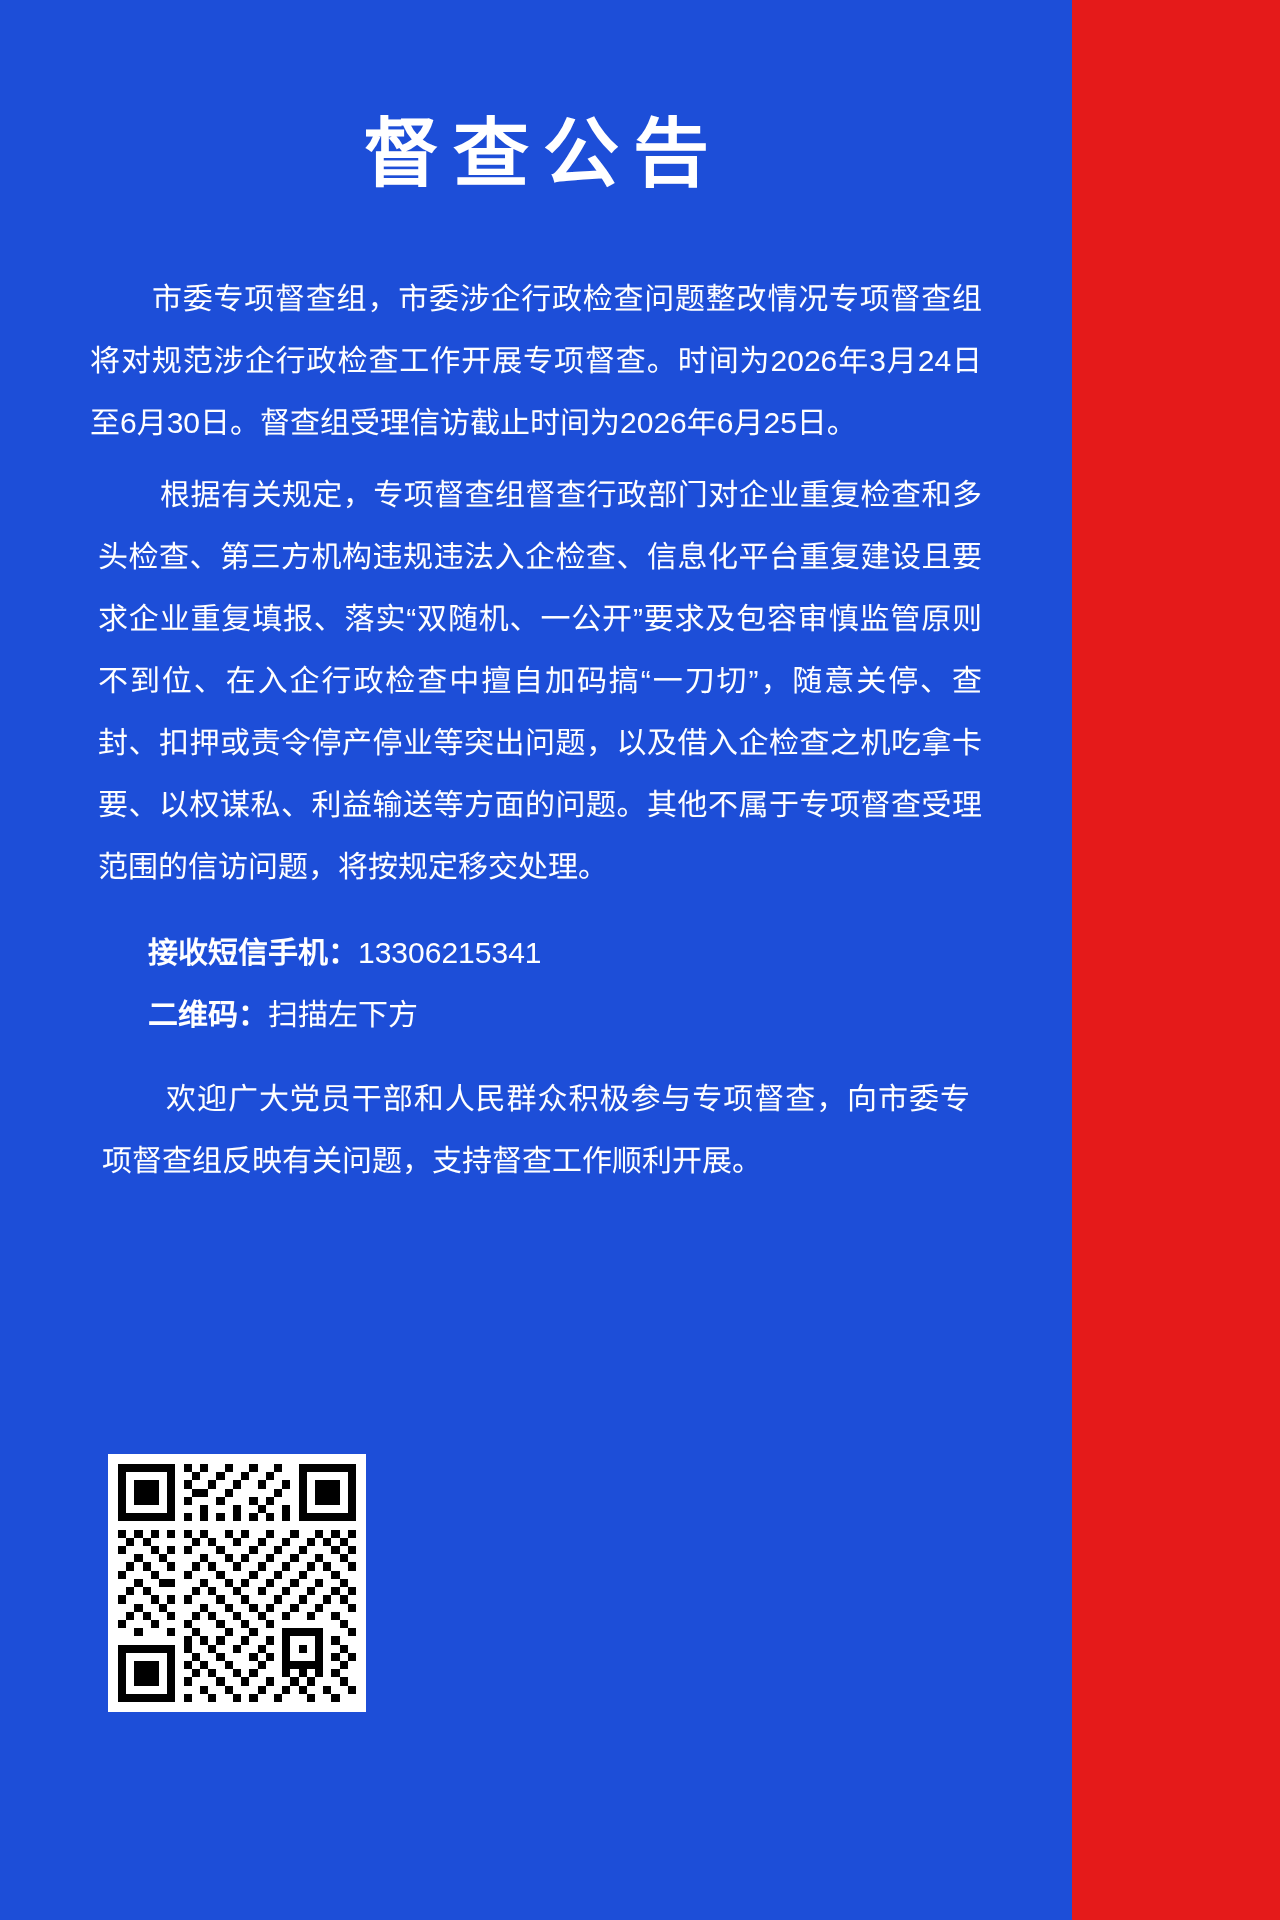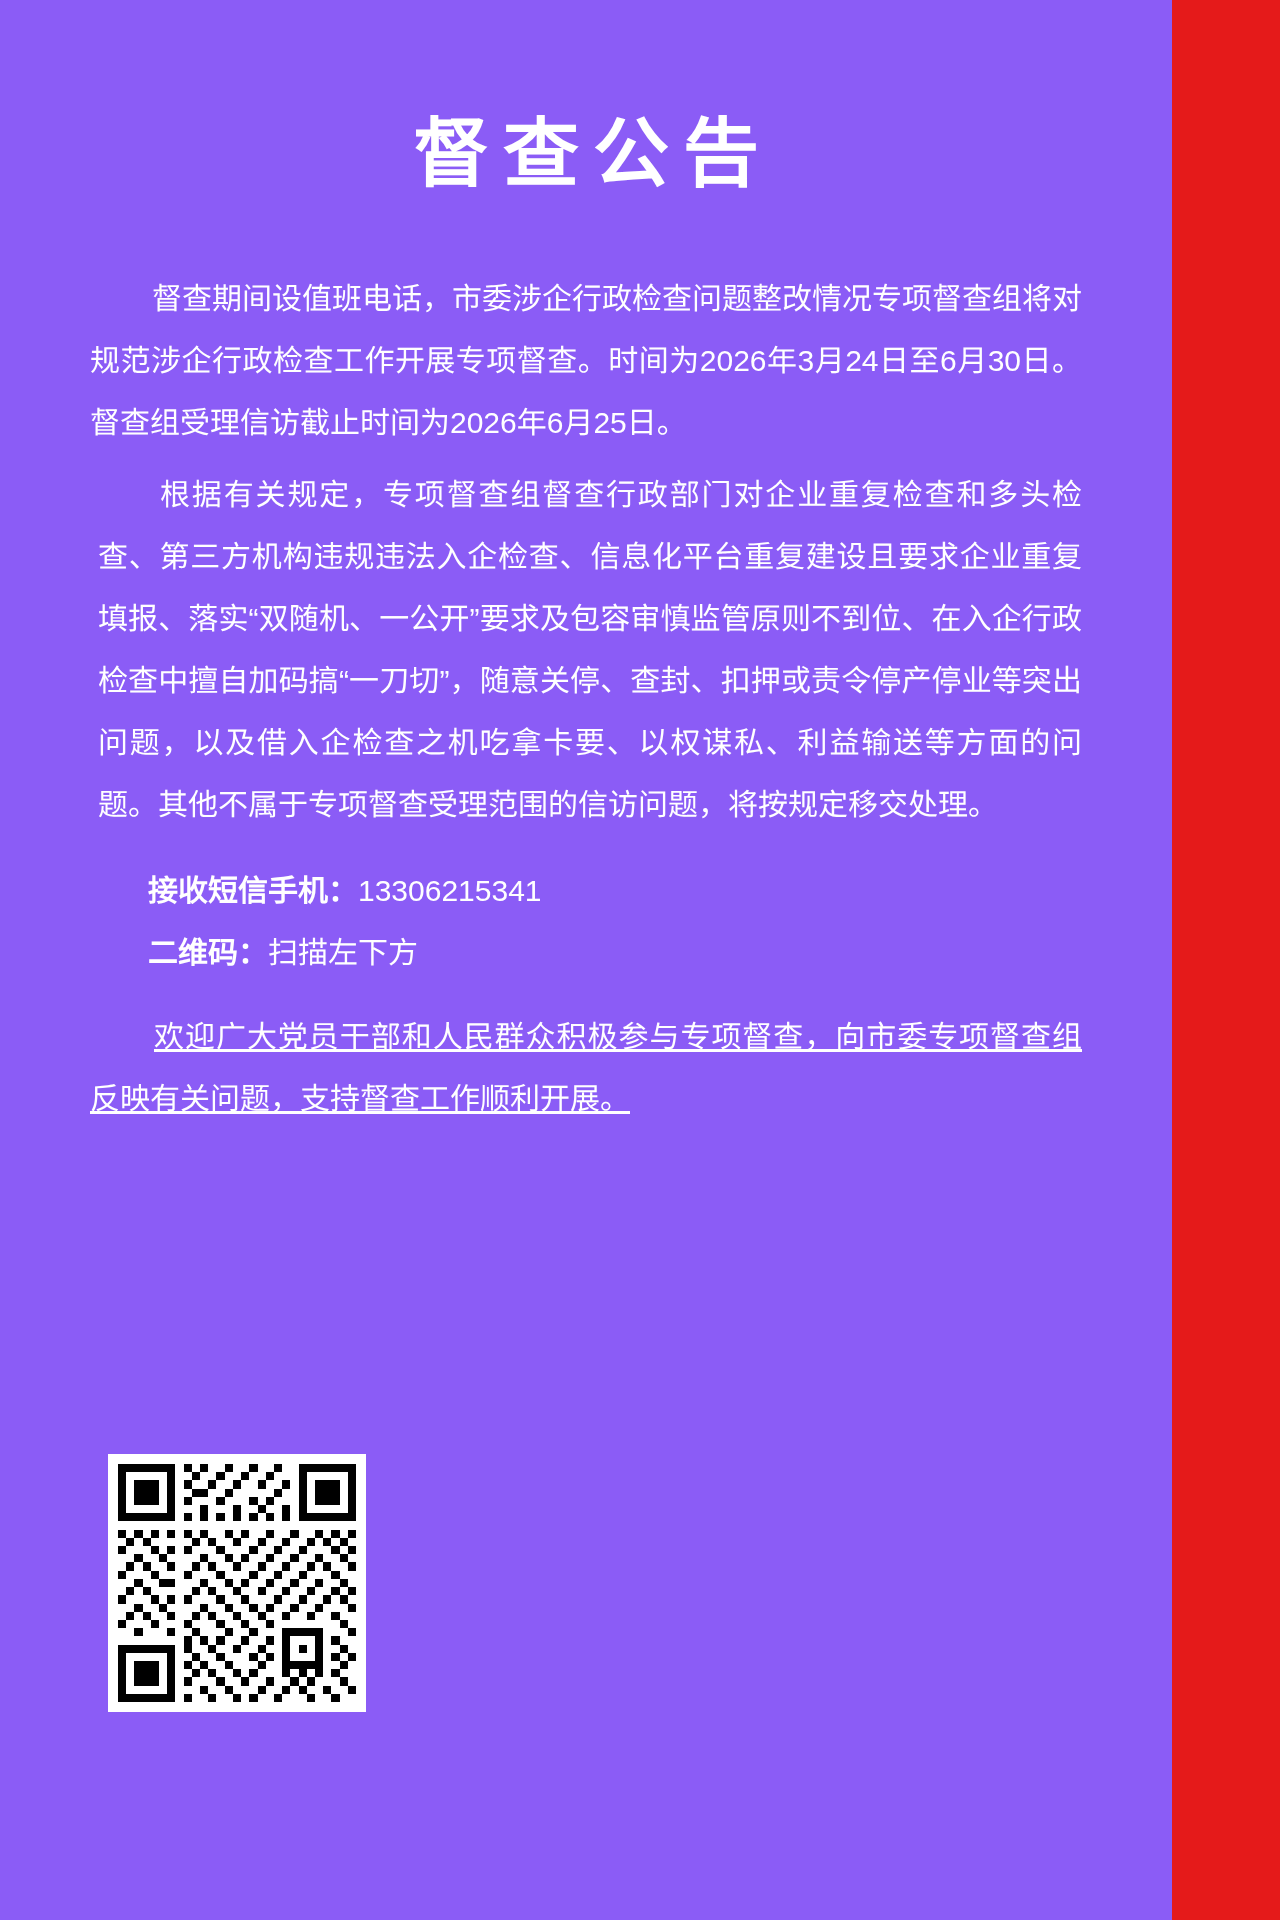--- a/index.html
+++ b/index.html
@@ -8,23 +8,23 @@
   }
   body {
     width: 1280px;
     height: 1920px;
     background: #e51a1a;
     font-family: "Liberation Sans", sans-serif;
     overflow: hidden;
   }
   .poster {
     position: relative;
-    width: 1172px;
+    width: 1072px;
     height: 1920px;
-    background: #8b5cf6;
+    background: #1d4ed8;
     box-sizing: border-box;
     padding: 0 90px;
   }
   .title {
     text-align: center;
     color: #ffffff;
     font-family: "DejaVu Serif", serif;
     font-weight: bold;
     font-size: 76px;
     letter-spacing: 14px;
@@ -96,35 +96,35 @@
   }
 </style>
 </head>
 <body>
 
 <div class="poster">
 
   <div class="title">督查公告</div>
 
   <div class="body-text">
-    <p class="para">督查期间设值班电话，市委涉企行政检查问题整改情况专项督查组将对规范涉企行政检查工作开展专项督查。时间为2026年3月24日至6月30日。督查组受理信访截止时间为2026年6月25日。</p>
+    <p class="para">市委专项督查组，市委涉企行政检查问题整改情况专项督查组将对规范涉企行政检查工作开展专项督查。时间为2026年3月24日至6月30日。督查组受理信访截止时间为2026年6月25日。</p>
     <p class="para second">根据有关规定，专项督查组督查行政部门对企业重复检查和多头检查、第三方机构违规违法入企检查、信息化平台重复建设且要求企业重复填报、落实“双随机、一公开”要求及包容审慎监管原则不到位、在入企行政检查中擅自加码搞“一刀切”，随意关停、查封、扣押或责令停产停业等突出问题，以及借入企检查之机吃拿卡要、以权谋私、利益输送等方面的问题。其他不属于专项督查受理范围的信访问题，将按规定移交处理。</p>
   </div>
 
   <div class="contact-list">
     <div class="contact-row">
       <span class="label">接收短信手机：</span><span class="value">13306215341</span>
     </div>
     <div class="contact-row">
       <span class="label">二维码：</span><span class="value">扫描左下方</span>
     </div>
   </div>
 
   <div class="closing">
-    <p class="p" style="margin:0;text-decoration:underline;">欢迎广大党员干部和人民群众积极参与专项督查，向市委专项督查组反映有关问题，支持督查工作顺利开展。</p>
+    <p class="p" style="margin:12px;">欢迎广大党员干部和人民群众积极参与专项督查，向市委专项督查组反映有关问题，支持督查工作顺利开展。</p>
   </div>
 
   <div class="qr-wrap">
     <svg class="qr" viewBox="0 0 29 29" shape-rendering="crispEdges">
       <rect x="0" y="0" width="29" height="29" fill="#ffffff"></rect>
       <g fill="#000000">
 
         <rect x="0" y="0" width="7" height="1"></rect>
           <rect x="0" y="6" width="7" height="1"></rect>
         <rect x="0" y="0" width="1" height="7"></rect>

